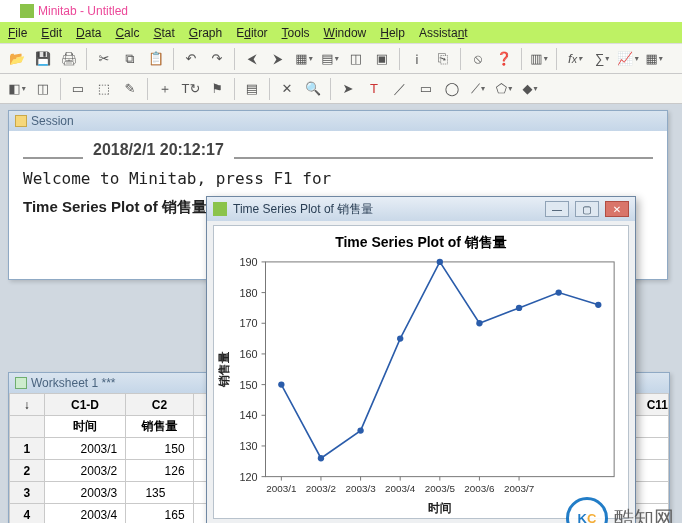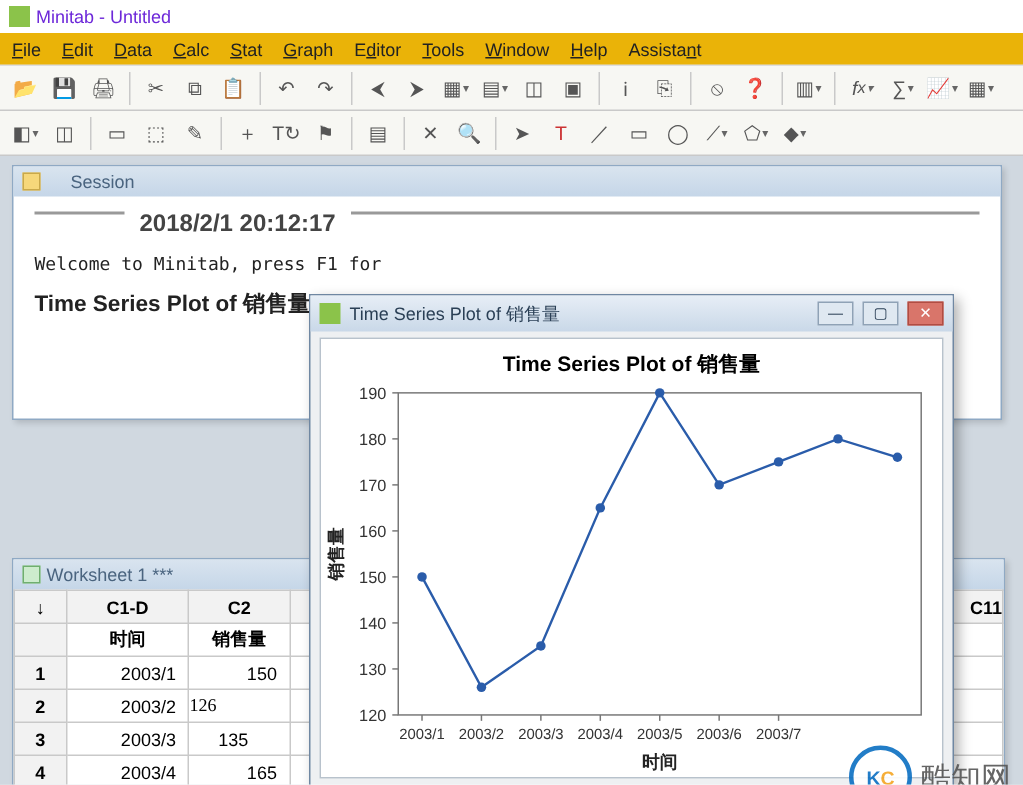--- a/index.html
+++ b/index.html
@@ -1,34 +1,34 @@
 <!DOCTYPE html>
 <html><head>
 <meta charset="utf-8">
 <style>
   * { box-sizing: border-box; margin: 0; padding: 0; font-family: "Microsoft YaHei", Arial, sans-serif; }
   body { background: #f0f0f0; width: 682px; height: 523px; overflow: hidden; position: relative; font-size: 12px; }
-  .titlebar { height: 22px; background: #fff; display: flex; align-items: center; padding: 0 6px; font-size: 12px; color: #6d28d9; }
+  .titlebar { height: 22px; background: #fff; display: flex; align-items: center; padding: 0 20px; font-size: 12px; color: #ec4899; }
   .titlebar .logo { width: 14px; height: 14px; background: #8bc34a; margin-right: 4px; display:inline-block; }
-  .menubar { height: 22px; background: #eab308; display: flex; align-items: center; gap: 14px; padding: 0 8px; font-size: 12px; color: #222; border-bottom: 1px solid #ddd; }
+  .menubar { height: 22px; background: #bef264; display: flex; align-items: center; gap: 14px; padding: 0 8px; font-size: 12px; color: #222; border-bottom: 1px solid #ddd; }
   .menubar span u { text-decoration: underline; }
   .toolbar { height: 30px; background: #f7f7f3; border-bottom: 1px solid #c9c9c9; display: flex; align-items: center; gap: 4px; padding: 2px 6px; }
   .toolbar .sep { width: 1px; height: 22px; background: #c9c9c9; margin: 0 2px; }
   .toolbar .btn { width: 22px; height: 22px; border: 1px solid transparent; display:flex; align-items:center; justify-content:center; border-radius:2px; color:#555; font-size:13px;}
   .toolbar .dd::after { content:"▾"; font-size:8px; margin-left:1px; color:#666;}
   .workspace { position: relative; background: #d0d8e0; height: 449px; }
   .session { position:absolute; left:8px; top:6px; width:660px; height:170px; background:#fff; border:1px solid #8fa9c4; box-shadow: 2px 2px 4px rgba(0,0,0,.15);}
-  .session .whead { height:20px; background: linear-gradient(#d9e4ef,#c5d6e8); display:flex; align-items:center; padding:0 6px; font-size:12px; color:#4a647f; gap:20px;}
+  .session .whead { height:20px; background: linear-gradient(#d9e4ef,#c5d6e8); display:flex; align-items:center; padding:0 6px; font-size:12px; color:#4a647f; gap:4px;}
   .session .whead .ic { width:12px; height:12px; background:#f6d77a; border:1px solid #c9a84a;}
   .session .body { padding: 10px 14px; font-family: "SimSun", monospace; color:#222;}
   .session .ts { font-size:16px; font-weight:bold; color:#444;}
-  .session .tsline { display:flex; align-items:flex-start; gap:10px; margin-bottom:10px;}
+  .session .tsline { display:flex; align-items:flex-end; gap:10px; margin-bottom:10px;}
   .session .tsline .line { height:2px; background:#999; flex:0 0 60px;}
   .session .tsline .line.r { flex:1;}
-  .session .welcome { font-size:12px; font-family: monospace; margin-bottom:10px;}
+  .session .welcome { font-size:16px; font-family: monospace; margin-bottom:10px;}
   .session .plotname { font-size:15px; font-weight:bold;}
   .worksheet { position:absolute; left:8px; top:268px; width:662px; height:250px; background:#fff; border:1px solid #8fa9c4; box-shadow:2px 2px 4px rgba(0,0,0,.15);}
   .worksheet .whead { height:20px; background: linear-gradient(#d9e4ef,#c5d6e8); display:flex; align-items:center; padding:0 6px; font-size:12px; color:#4a647f; gap:4px;}
   .worksheet .whead .ic { width:12px; height:12px; background:#cdeccd; border:1px solid #6fae6f;}
   table.ws { border-collapse: collapse; width:100%; font-size:12px;}
   table.ws th, table.ws td { border:1px solid #c9c9c9; height:22px; text-align:center; background:#fff;}
   table.ws th { background:#f2f2f2; font-weight:bold;}
   table.ws th.rowhead { background:#f2f2f2; width:34px; font-weight:bold;}
   table.ws td.rowhead { background:#f2f2f2; width:34px; font-weight:bold;}
   table.ws .subhead td { font-weight:bold;}
@@ -172,21 +172,21 @@
           <tr>
             <td class="rowhead">1</td>
     <td style="text-align:right;padding-right:8px;">2003/1</td>
     <td style="text-align:right;padding-right:8px;">150</td>
     <td></td>
             <td></td>
           </tr>
           <tr>
             <td class="rowhead">2</td>
     <td style="text-align:right;padding-right:8px;">2003/2</td>
-    <td style="text-align:left;padding-right:8px;font-family:Liberation Serif, serif;">126</td>
+    <td style="text-align:right;padding-right:8px;">126</td>
     <td></td>
             <td></td>
           </tr>
           <tr>
             <td class="rowhead">3</td>
     <td style="text-align:right;padding-right:8px;">2003/3</td>
     <td style="text-align:center;padding-right:8px;">135</td>
     <td></td>
             <td></td>
           </tr>

